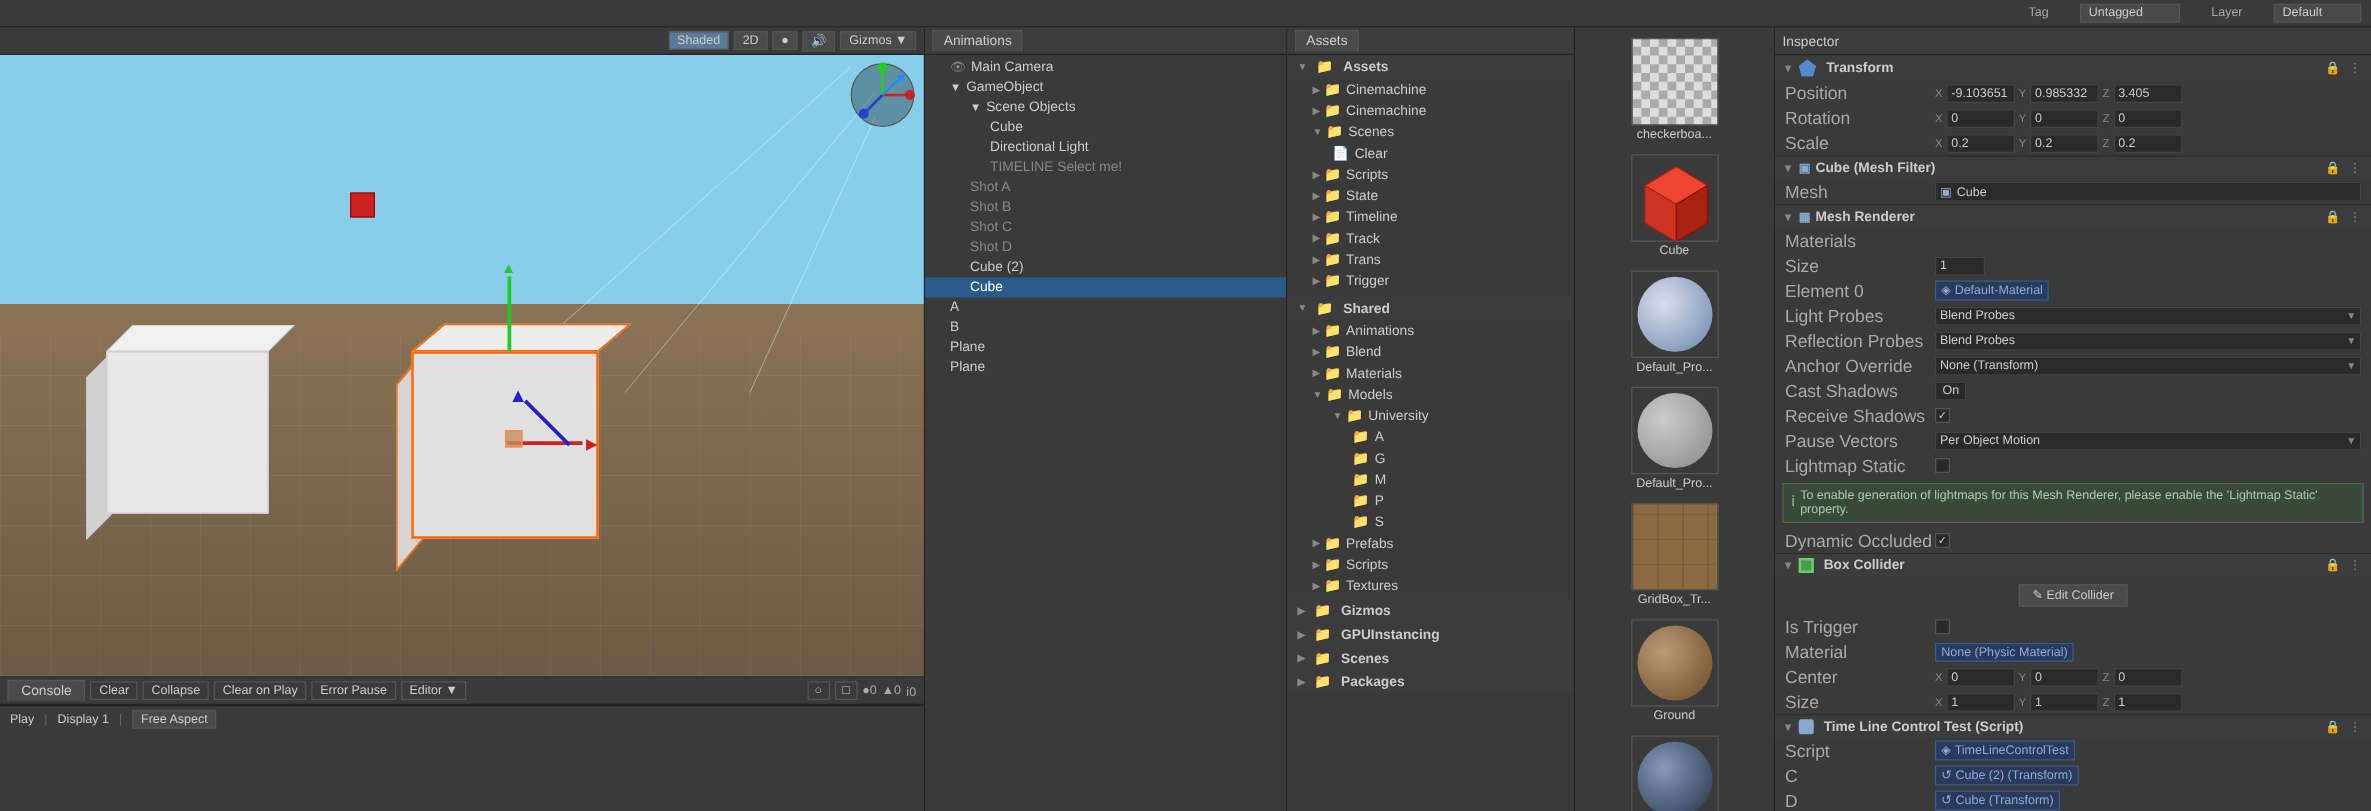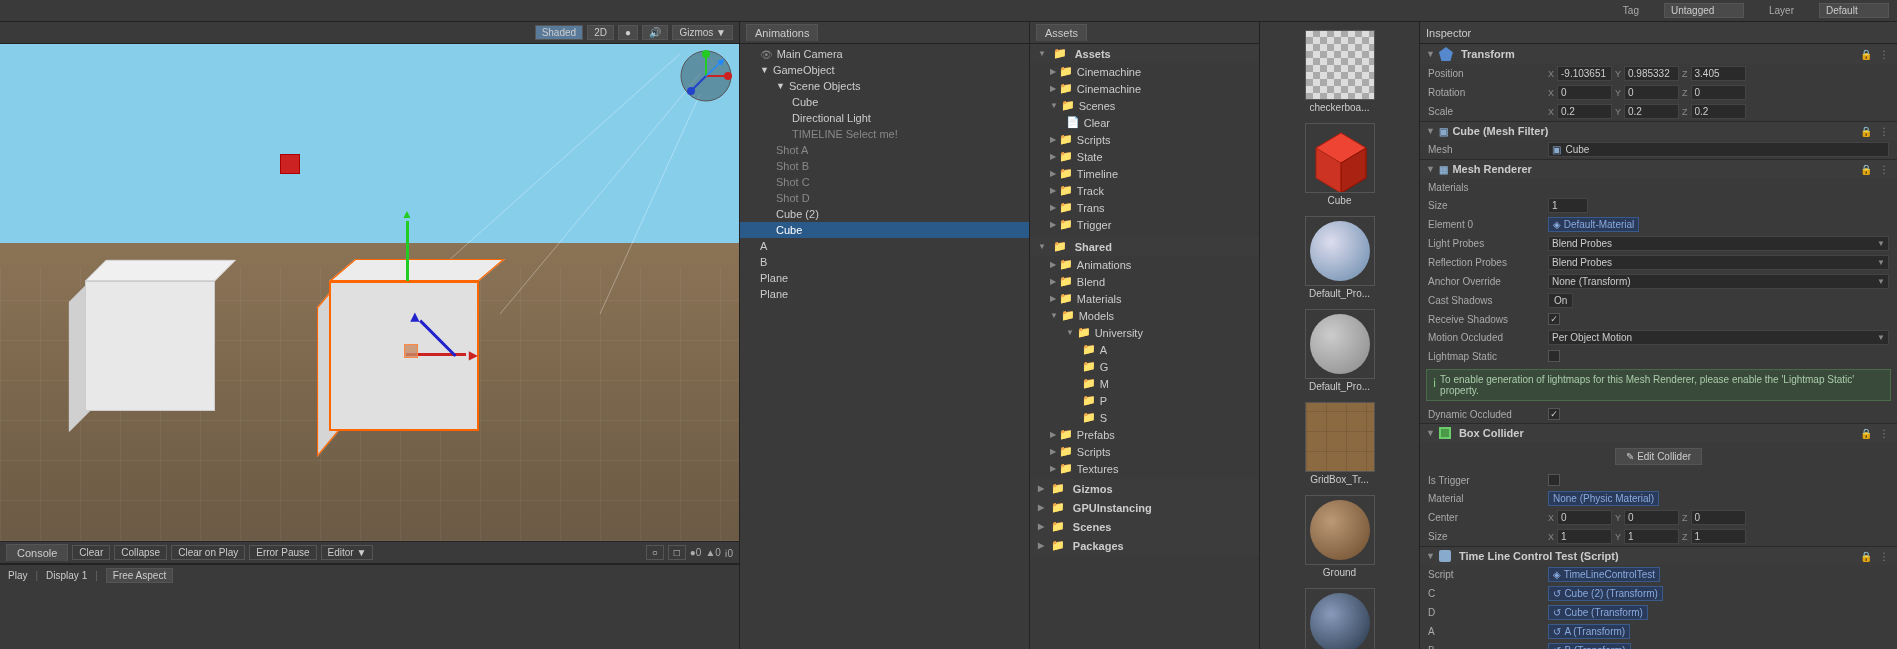--- a/index.html
+++ b/index.html
@@ -473,21 +473,21 @@
       display: flex;
       align-items: center;
       padding: 2px 8px;
       font-size: 11px;
       min-height: 18px;
     }
     .inspector-label {
       color: #aaa;
       width: 120px;
       flex-shrink: 0;
-      font-size: 10px;
+      font-size: 14px;
     }
     .inspector-value {
       color: #ccc;
       flex: 1;
       display: flex;
       align-items: center;
       gap: 2px;
     }
     .xyz-field {
       display: flex;
@@ -1193,21 +1193,21 @@
           </div>
         </div>
       </div>
       <div class="inspector-row">
         <span class="inspector-label">Receive Shadows</span>
         <div class="inspector-value">
           <div class="checkbox checked"></div>
         </div>
       </div>
       <div class="inspector-row">
-        <span class="inspector-label">Motion Occluded</span>
+        <span class="inspector-label">Pause Vectors</span>
         <div class="inspector-value">
           <div class="dropdown-field">
             <span>Per Object Motion</span>
             <span class="dropdown-arrow">▼</span>
           </div>
         </div>
       </div>
       <div class="inspector-row">
         <span class="inspector-label">Lightmap Static</span>
         <div class="inspector-value">

